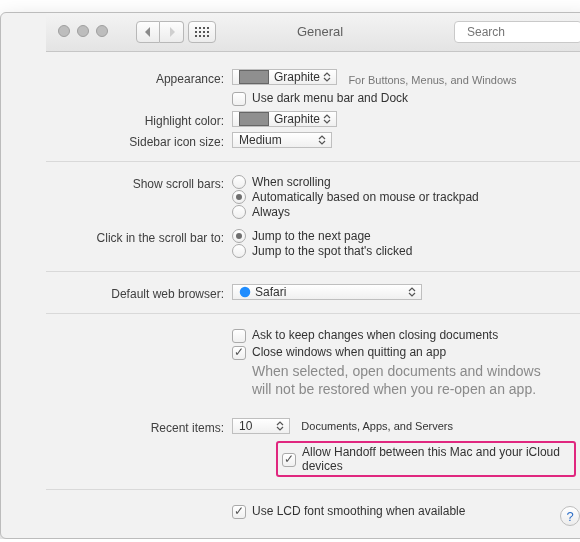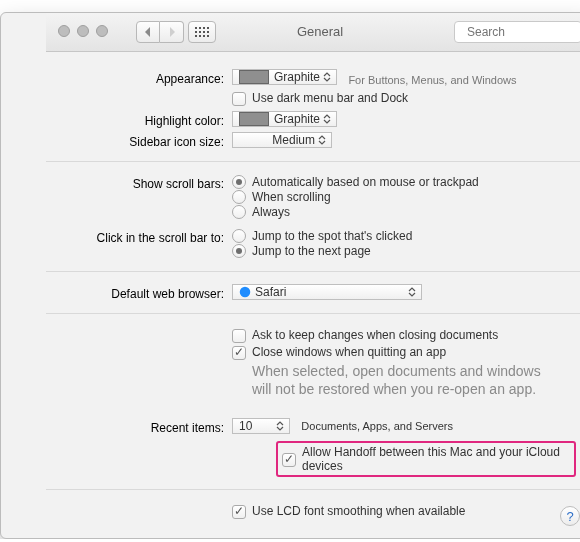--- a/index.html
+++ b/index.html
@@ -16,21 +16,21 @@
   .gridbtn{position:absolute;top:8px;left:142px;width:28px;height:22px;background:linear-gradient(#fdfdfd,#ececec);border:1px solid #b8b8b8;border-radius:4px;display:flex;align-items:center;justify-content:center;box-sizing:border-box;}
   .gridbtn .grid{display:grid;grid-template-columns:repeat(4,2px);grid-template-rows:repeat(3,2px);gap:2px;}
   .gridbtn .grid span{width:2px;height:2px;background:#555;display:block;}
   .wtitle{position:absolute;top:0;left:0;right:0;height:38px;line-height:38px;text-align:center;font-size:13px;color:#606060;pointer-events:none;}
   .search{position:absolute;top:8px;right:12px;width:128px;height:22px;background:#fff;border:1px solid #c9c9c9;border-radius:4px;display:flex;align-items:center;box-sizing:border-box;padding:0 6px;}
   .search input{border:none;outline:none;font-size:12px;flex:1;background:transparent;color:#555;}
   .search .mag{width:12px;height:12px;margin-right:4px;}
   
   .content{padding:14px 18px 14px 18px;}
   .row{display:flex;align-items:flex-start;margin:3px 0;}
-  .lbl{width:160px;text-align:right;padding-right:8px;padding-top:3px;color:#000000;flex-shrink:0;}
+  .lbl{width:160px;text-align:right;padding-right:8px;padding-top:3px;color:#404040;flex-shrink:0;}
   .ctrl{flex:1;}
   .sep{border-top:1px solid #d9d9d9;margin:12px -18px;}
   
   .select{display:inline-flex;align-items:center;height:16px;background:linear-gradient(#fff,#f0f0f0);border:1px solid #bfbfbf;border-radius:0;box-sizing:border-box;min-width:84px;padding:0 2px 0 6px;}
   .select .val{flex:1;font-size:12px;color:#333;}
   .select .arrows{width:14px;display:flex;flex-direction:column;align-items:center;justify-content:center;gap:0;}
   .select .arrows svg{display:block;}
   .swatch{display:inline-block;width:28px;height:12px;background:#8f8f8f;margin-right:5px;border:1px solid #666;vertical-align:middle;}
   .hint{font-size:11px;color:#777;margin-left:8px;}
   .checkrow{display:flex;align-items:flex-start;margin:2px 0;}
@@ -132,64 +132,64 @@
                 <path d="M1 1 L4 4 L7 1" fill="none" stroke="#555" stroke-width="1.2"></path>
               </svg>
           </span>
         </div>
       </div>
     </div>
 
     <div class="row">
       <div class="lbl">Sidebar icon size:</div>
       <div class="ctrl">
-        <div class="select" style="min-width:100px;text-align:right;">
+        <div class="select" style="min-width:100px;">
           <span class="val">Medium</span>
           <span class="arrows">
             <svg width="8" height="5">
                 <path d="M1 4 L4 1 L7 4" fill="none" stroke="#555" stroke-width="1.2"></path>
               </svg>
             <svg width="8" height="5">
                 <path d="M1 1 L4 4 L7 1" fill="none" stroke="#555" stroke-width="1.2"></path>
               </svg>
           </span>
         </div>
       </div>
     </div>
 
     <div class="sep"></div>
 
     <div class="row">
       <div class="lbl">Show scroll bars:</div>
       <div class="ctrl">
+        <div class="radiorow">
+            <div class="radio"></div>
+            <span>When scrolling</span>
+          </div>
         <div class="radiorow">
             <div class="radio sel"></div>
             <span>Automatically based on mouse or trackpad</span>
           </div>
         <div class="radiorow">
             <div class="radio"></div>
-            <span>When scrolling</span>
-          </div>
-        <div class="radiorow">
-            <div class="radio"></div>
             <span>Always</span>
           </div>
       </div>
     </div>
 
     <div class="row" style="margin-top:8px;">
       <div class="lbl">Click in the scroll bar to:</div>
       <div class="ctrl">
         <div class="radiorow">
+            <div class="radio sel"></div>
+            <span>Jump to the next page</span>
+          </div>
+        <div class="radiorow">
             <div class="radio"></div>
             <span>Jump to the spot that's clicked</span>
-          </div>
-        <div class="radiorow">
-            <div class="radio sel"></div>
-            <span>Jump to the next page</span>
           </div>
       </div>
     </div>
 
     <div class="sep"></div>
 
     <div class="row">
       <div class="lbl">Default web browser:</div>
       <div class="ctrl">
         <div class="select" style="min-width:190px;">

